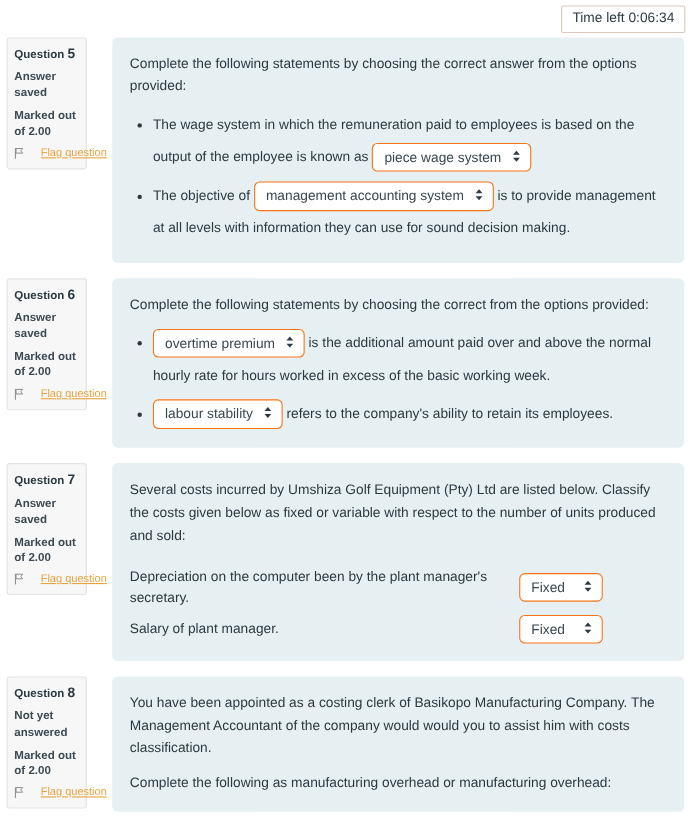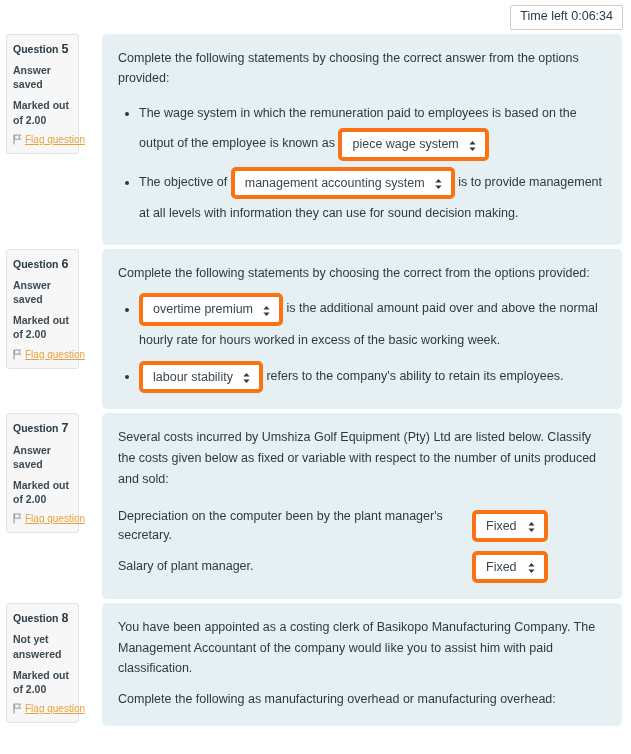--- a/index.html
+++ b/index.html
@@ -39,21 +39,21 @@
   }
 
   
   .question {
     display: flex;
     align-items: flex-start;
     margin: 0 0 0 0;
     padding: 0 9px 0 6px;
   }
   .q-gap-5 { margin-top: 4px; }
-  .q-gap { margin-top: 4px; }
+  .q-gap { margin-top: 14px; }
 
   .qinfo {
     width: 73px;
     flex: 0 0 73px;
     background: #f7f7f8;
     border: 1px solid #e3e3e6;
     border-radius: 3px;
     padding: 7px 5px 8px 6px;
     box-sizing: border-box;
     align-self: flex-start;
@@ -74,21 +74,21 @@
   .qinfo .marks {
     font-size: 10.5px;
     color: #3d4a52;
     line-height: 1.35;
     margin-bottom: 7px;
     font-weight: bold;
   }
   .qinfo .flagline {
     display: flex;
     align-items: center;
-    gap: 3px;
+    gap: 15px;
     font-size: 10px;
   }
   .flag-icon {
     display: inline-block;
     width: 9px;
     height: 11px;
     flex: 0 0 9px;
     position: relative;
     color: #8d8d8d;
   }
@@ -125,25 +125,25 @@
   }
   ul.stmts li {
     margin-bottom: 6px;
     line-height: 2.35;
   }
   ul.stmts li:last-child { margin-bottom: 0; }
 
   
   .sel {
     display: inline-flex;
-    align-items: flex-end;
+    align-items: flex-start;
     justify-content: space-between;
     gap: 9px;
     background: #ffffff;
-    border: 4px solid #f97316;
+    border: 1px solid #f97316;
     border-radius: 5px;
     padding: 5px 8px 5px 10px;
     font-size: 12.5px;
     font-family: "Liberation Sans", sans-serif;
     color: #3a4750;
     line-height: 1.15;
     vertical-align: middle;
     cursor: pointer;
     white-space: nowrap;
     box-sizing: border-box;
@@ -347,19 +347,19 @@
         <span class="flag-icon">
           <svg width="9" height="11" viewBox="0 0 9 11">
               <path d="M1 0.6 L1 10.4" stroke="#8d8d8d" stroke-width="1" fill="none"></path>
               <path d="M1.6 1 L7.6 1 L5.9 3.1 L7.6 5.2 L1.6 5.2 Z" stroke="#8d8d8d" stroke-width="0.9" fill="none"></path>
             </svg>
         </span>
         <span class="flaglink">Flag question</span>
       </div>
     </div>
     <div class="qbody q8">
-      <p>You have been appointed as a costing clerk of Basikopo Manufacturing Company. The Management Accountant of the company would like you to assist him with paid classification.</p>
+      <p>You have been appointed as a costing clerk of Basikopo Manufacturing Company. The Management Accountant of the company would would you to assist him with costs classification.</p>
       <p>Complete the following as manufacturing overhead or manufacturing overhead:</p>
 
     </div>
   </div>
 
 </div>
 
 </body></html>

